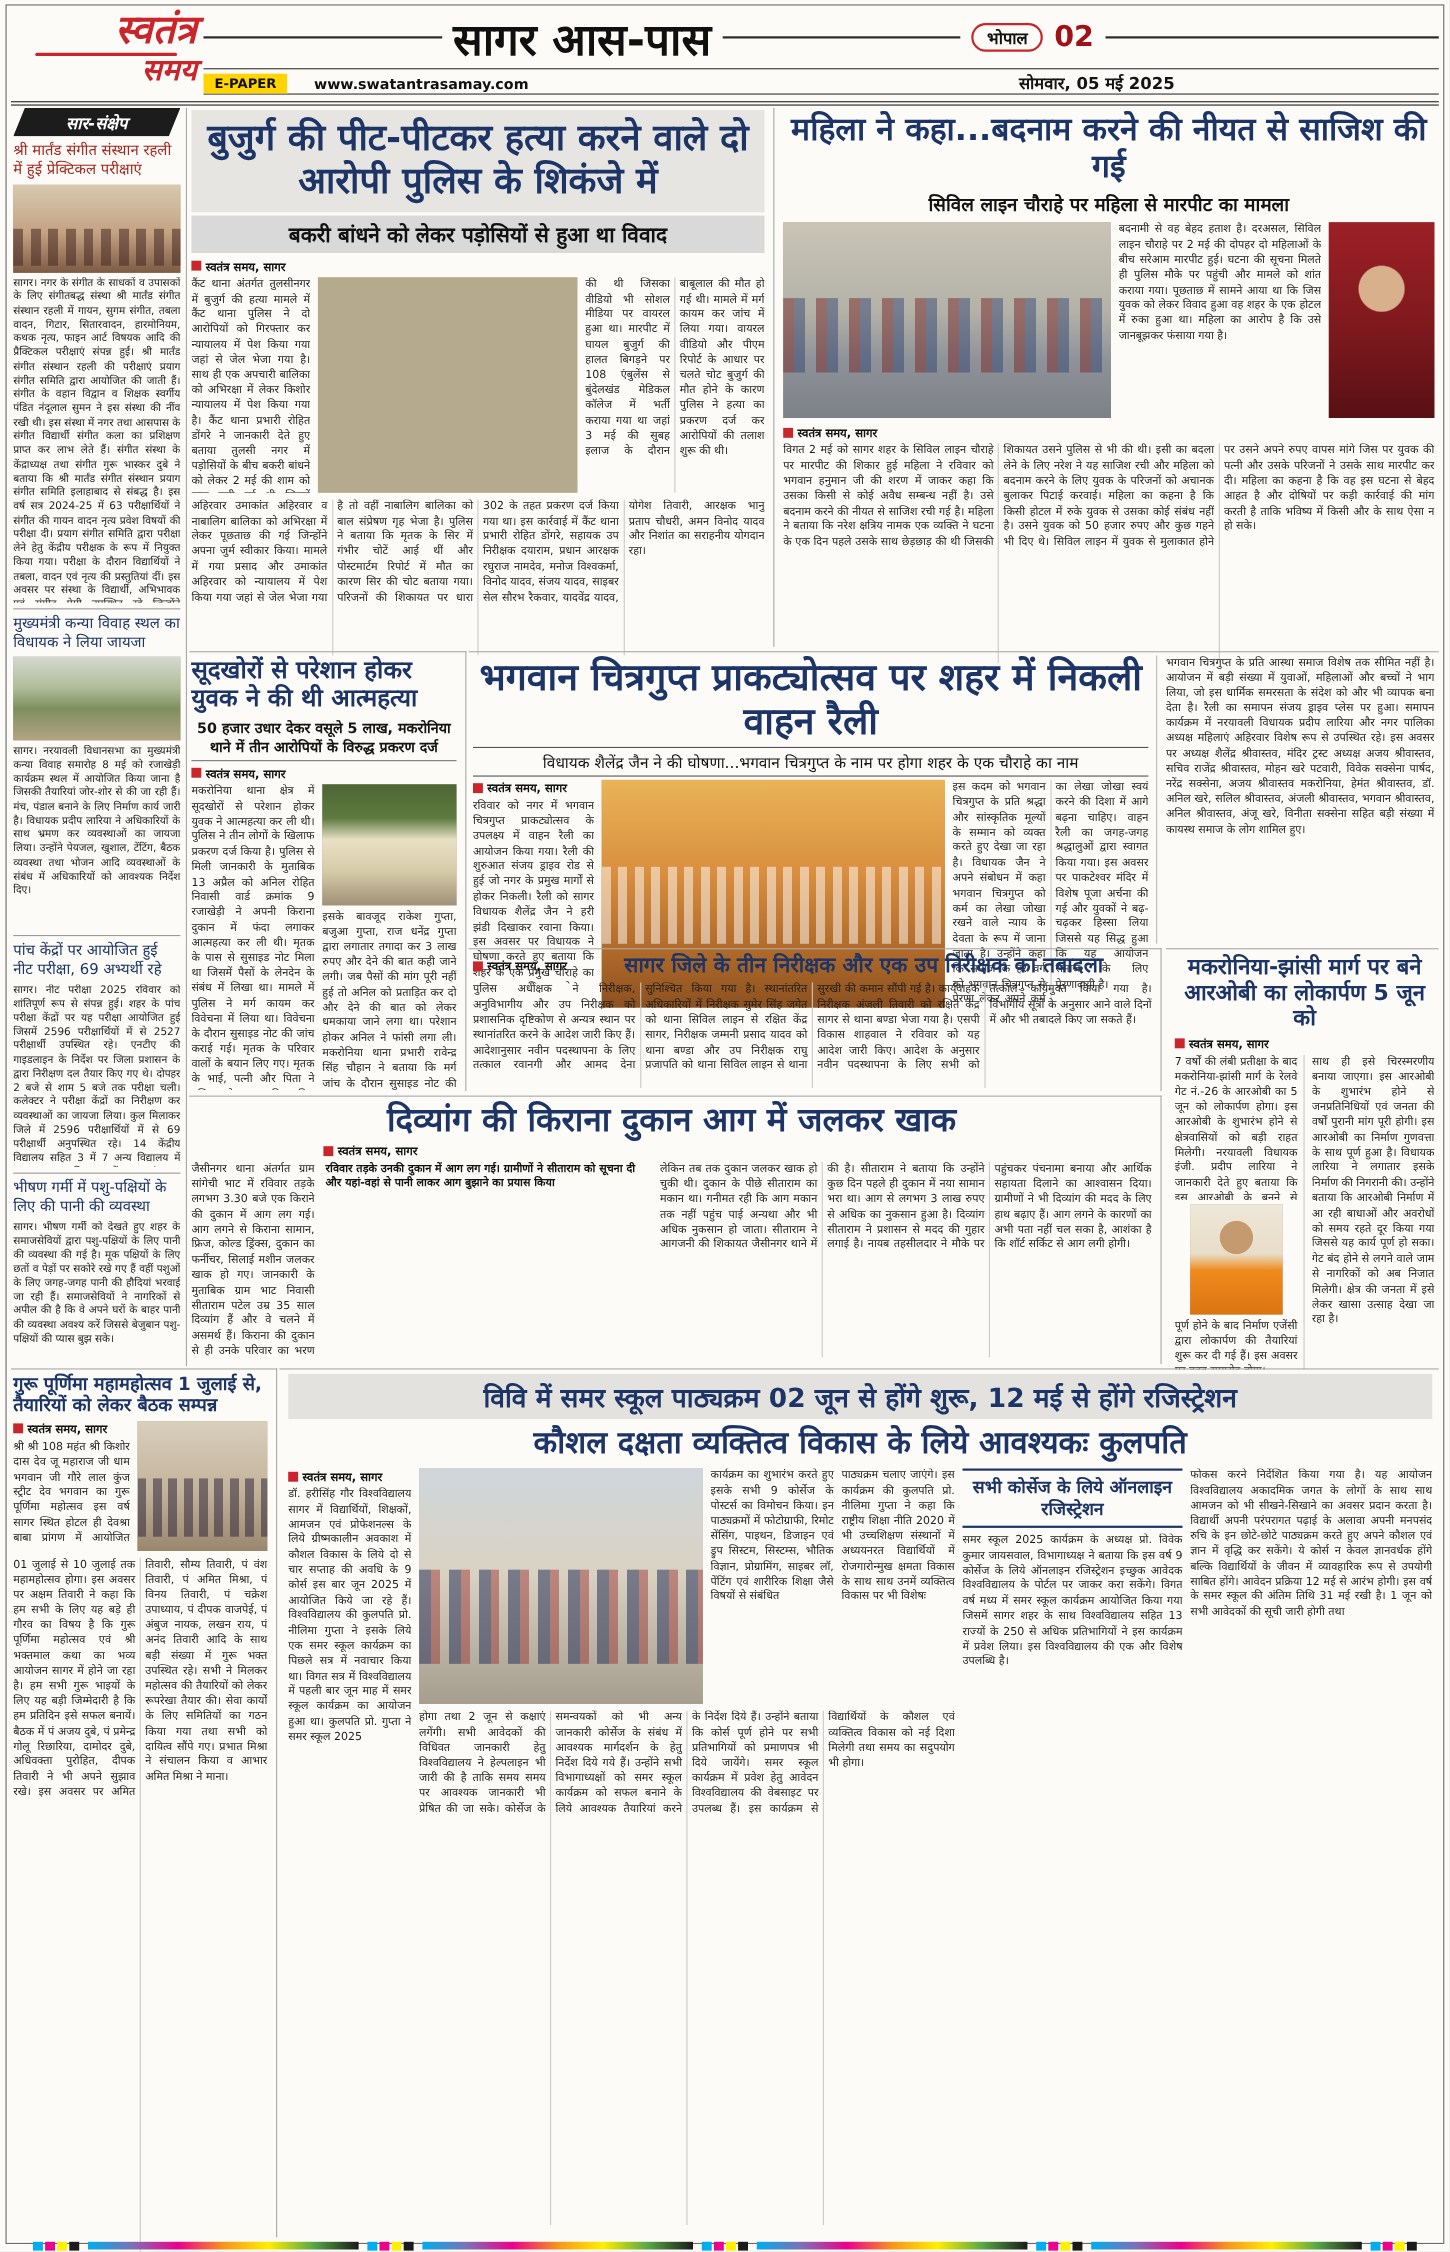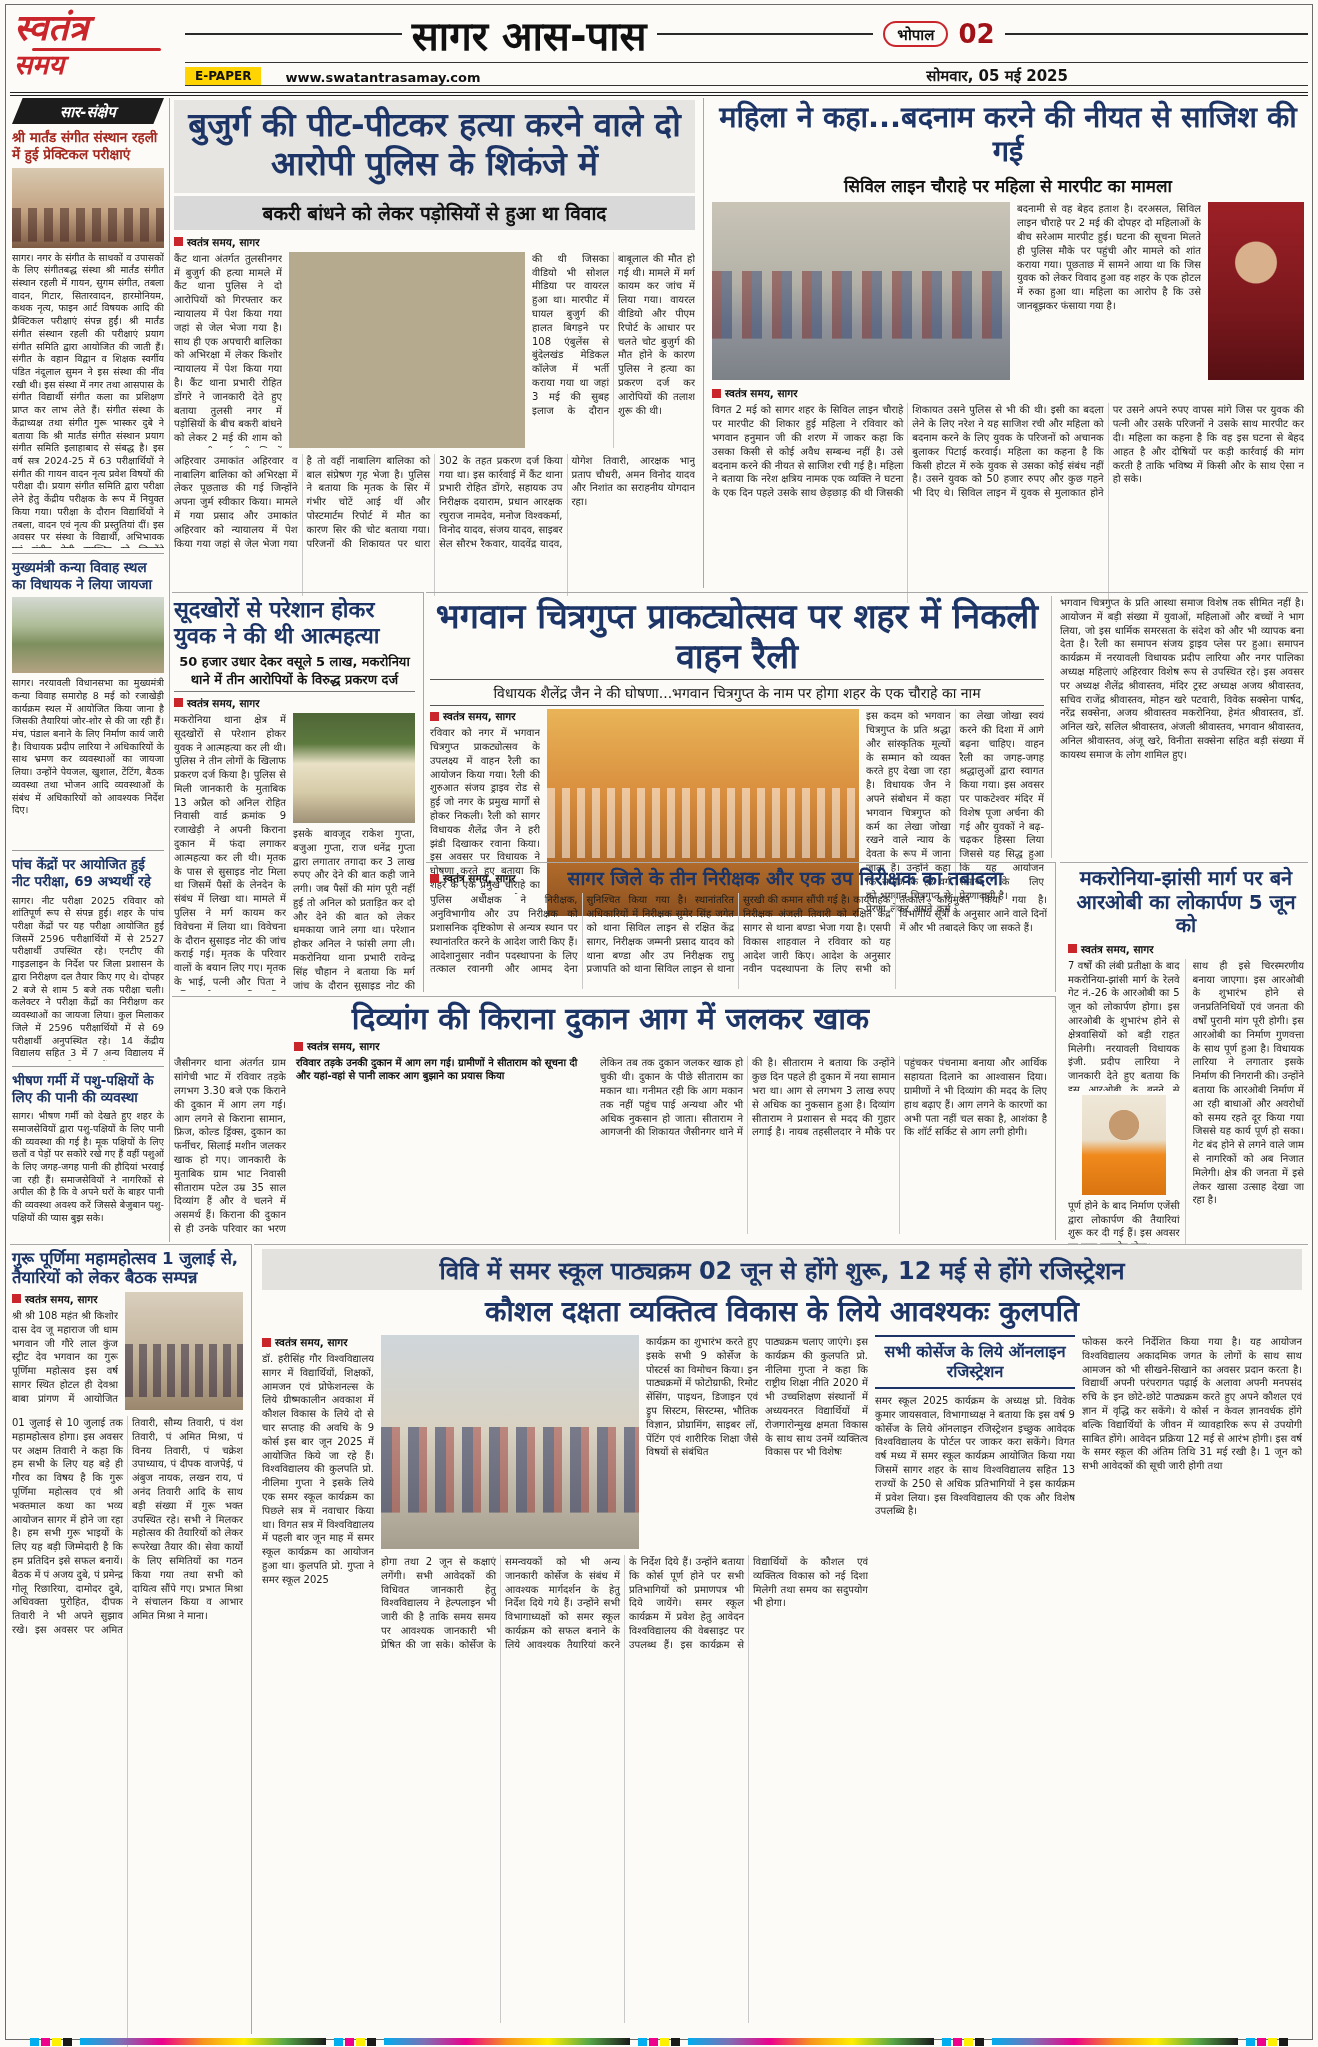--- a/index.html
+++ b/index.html
@@ -15,40 +15,40 @@
   .hl{color:#1c3566;font-weight:800;line-height:1.18}
   .byline{font-size:10.5px;font-weight:700;color:#111;display:flex;align-items:center;gap:4px;white-space:nowrap}
   .bmark{width:9px;height:9px;background:#c9252b;display:inline-block;flex:none}
   .row{display:flex;gap:7px}
   .photo{position:relative;overflow:hidden;background:#b5a98e;background-repeat:no-repeat}
   .caption{font-size:10px;font-weight:700;line-height:1.3;color:#111}
   .subbar{background:#d9d9d9;color:#111;font-weight:800;text-align:center}
 
   
   .masthead{position:absolute;left:10px;top:8px;width:1298px;height:84px}
-  .logo{position:absolute;left:4px;top:2px;width:165px;text-align:left}
+  .logo{position:absolute;left:4px;top:2px;width:165px;text-align:right}
   .logo-l1{font-size:36px;font-weight:800;font-style:italic;color:#c9252b;line-height:1}
   .logo-l2{font-size:27px;font-weight:800;font-style:italic;color:#c9252b;line-height:1.05}
   .logo-swoosh{height:3px;background:#c9252b;margin:2px 18px 0;border-radius:2px}
   .mast-right{position:absolute;left:175px;top:0;width:1123px}
   .mast-row1{display:flex;align-items:center;gap:10px;height:52px}
   .mrule{flex:1;height:0;border-top:2px solid #2a2a2a}
   .section-title{font-size:40px;font-weight:800;color:#101010;white-space:nowrap}
   .edition-pill{border:2px solid #c9252b;border-radius:14px;padding:1px 12px;font-size:15px;font-weight:800;color:#111;white-space:nowrap}
   .page-num{font-size:26px;font-weight:800;color:#a01217}
   .mast-row2{display:flex;align-items:flex-end;gap:24px;height:24px;border-top:1px solid #333;border-bottom:1px solid #333;margin-top:2px}
   .epaper-chip{background:#ffd400;color:#111;font-weight:800;font-size:12px;padding:2px 10px}
   .site{font-size:13px;font-weight:700;color:#111}
   .mdate{margin-left:auto;margin-right:240px;font-size:15px;font-weight:800;white-space:nowrap}
   .mast-bottom{position:absolute;left:10px;top:92px;width:1298px;height:4px;border-top:1px solid #222;border-bottom:1px solid #222}
 
   
   .sidebar{border-right:1px solid #a8a8a8;padding:0 5px 0 2px}
   .ribbon{background:#1c1c1c;color:#fff;font-weight:800;font-style:italic;font-size:15px;text-align:center;padding:3px 0;clip-path:polygon(7% 0,100% 0,93% 100%,0 100%);margin-bottom:5px}
-  .sb-head{font-size:13.5px;line-height:1.28;font-weight:700;margin:3px 0 4px}
+  .sb-head{font-size:13.5px;line-height:1.28;font-weight:400;margin:3px 0 4px}
   .sb-red{color:#a3271e}
   .sb-navy{color:#1c3566}
   .sb-div{border:none;border-top:1px solid #9a9a9a;margin:5px 0}
 
   
   .hl-box{background:#e6e5e1;text-align:center;padding:6px 4px 9px;font-size:33px}
   .sub-gray{font-size:19px;padding:4px 2px;margin-top:3px}
   .sub-plain{font-size:17px;font-weight:800;text-align:center;padding:2px 0}
   .sub-lines{font-size:14px;font-weight:400;text-align:center;border-top:1px solid #555;border-bottom:1px solid #555;padding:3px 0;margin:3px 0}
 

